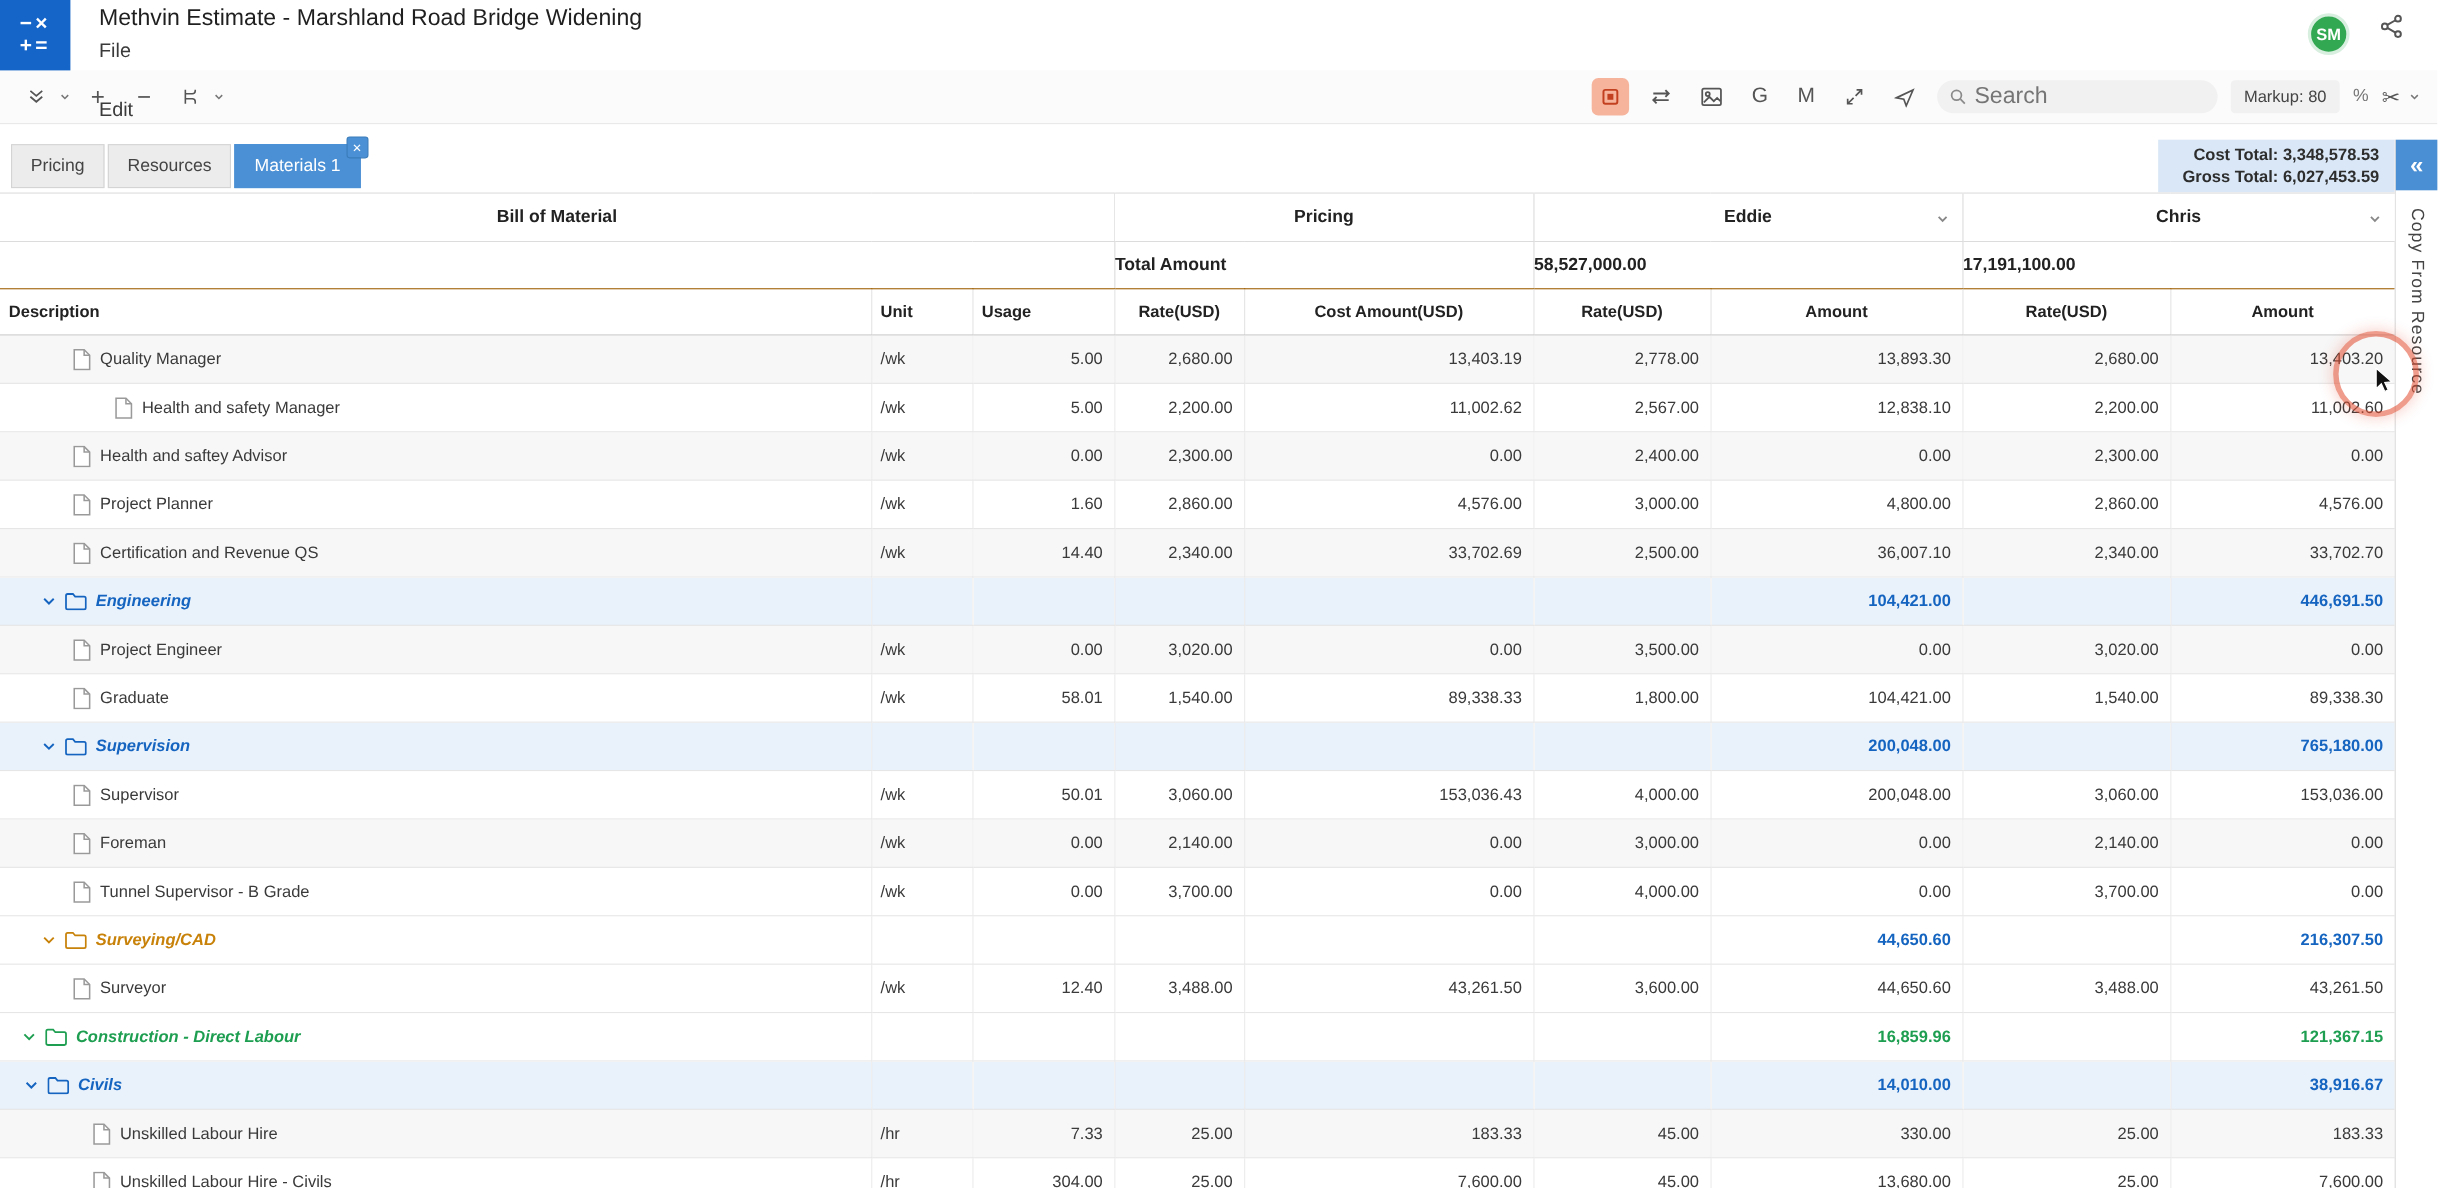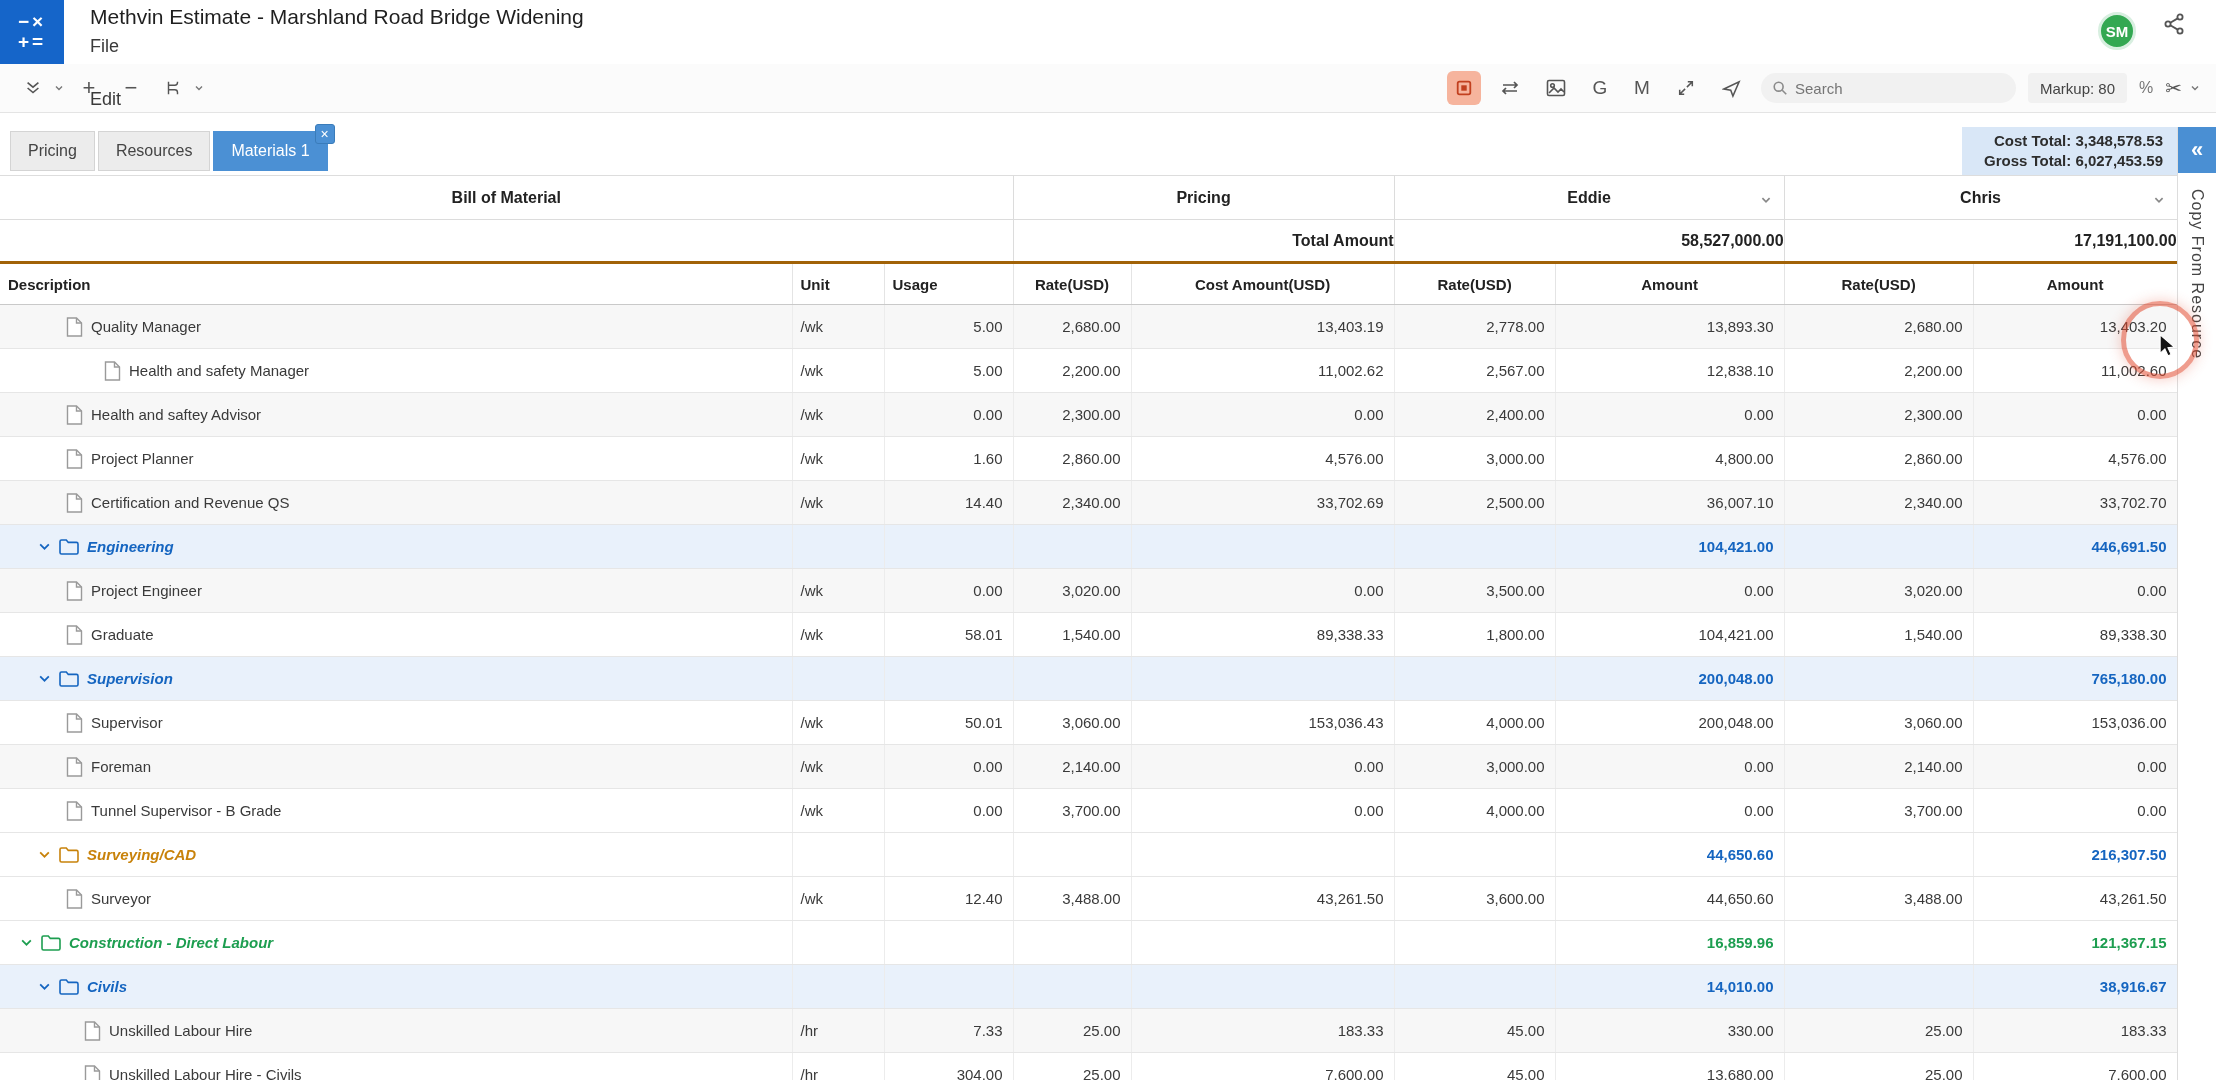--- a/index.html
+++ b/index.html
@@ -37,21 +37,21 @@
   .tb-left { display:flex; align-items:center; gap:8px; }
   .tb-right { margin-left:auto; display:flex; align-items:center; gap:12px; }
   .tb-btn { width:34px; height:34px; display:flex; align-items:center; justify-content:center; color:#555; font-size:22px; border-radius:6px; }
   .tb-btn.active-tool { background:#f6b49d; }
   .tb-caret { display:flex; align-items:center; margin-left:-4px; }
   .tb-letter { font-size:19px; color:#555; width:30px; text-align:center; }
   .search-box { position:relative; display:flex; align-items:center; }
   .search-box .mag { position:absolute; left:11px; top:7px; }
   .search-input {
     width:255px; height:30px; border-radius:15px; border:none; background:#f1f1f1;
-    padding:0 12px 0 34px; font-size:15px; color:#404040; outline:none;
+    padding:0 12px 0 34px; font-size:21px; color:#404040; outline:none;
     font-family:"Liberation Sans", sans-serif;
   }
   .markup-box {
     height:30px; background:#f1f1f1; border-radius:4px; padding:0 12px;
     display:flex; align-items:center; font-size:15px; color:#444;
   }
   .percent { font-size:16px; color:#777; }
   .scissors { font-size:20px; color:#555; }
 
   .gap14 { height:14px; background:#fff; }
@@ -86,21 +86,21 @@
     white-space:nowrap;
   }
 
   
   table.grid { border-collapse:collapse; table-layout:fixed; width:2177px; border-top:1px solid #ddd; background:#fff; }
   thead tr.ghead  { height:44px; }
   thead tr.gsub   { height:43px; }
   thead tr.gcols  { height:42px; }
   thead th, thead td { font-size:16px; font-weight:bold; color:#222; background:#fff; }
   tr.ghead th { border-right:1px solid #dcdcdc; border-bottom:1px solid #dcdcdc; text-align:center; position:relative; }
-  tr.gsub  td { border-right:1px solid #dcdcdc; border-bottom:3px solid #a16207; text-align:right; }
+  tr.gsub  td { border-right:1px solid #dcdcdc; border-bottom:1px solid #a16207; text-align:left; }
   tr.gcols th { border-right:1px solid #e4e4e4; border-bottom:1px solid #c9c9c9; text-align:center; font-size:15px; }
   tr.gcols th.hc-left { text-align:left; padding-left:8px; }
   .hdr-caret { position:absolute; right:12px; top:16px; cursor:pointer; }
 
   tbody tr { height:44px; background:#fff; }
   tbody tr:nth-child(odd) { background:#f7f7f7; }
   tbody td { border-right:1px solid #ececec; border-bottom:1px solid #e6e6e6; font-size:15px; color:#3a3a3a; white-space:nowrap; overflow:hidden; }
   td.c-num { text-align:right; padding-right:10px; }
   td.c-left { text-align:left; padding-left:8px; }
   .rowline { display:flex; align-items:center; gap:8px; }
@@ -637,21 +637,21 @@
               <td class="c-num"></td>
               <td class="c-num"></td>
               <td class="c-num"></td>
               <td class="c-num"></td>
               <td class="c-num amt">16,859.96</td>
               <td class="c-num"></td>
               <td class="c-num amt">121,367.15</td>
             </tr>
             <tr class="group v-blue">
               <td class="c-desc">
-                <div class="rowline" style="padding-left: 38px;">
+                <div class="rowline" style="padding-left: 22px;">
                   <span class="caret">
                     <svg width="13" height="13" viewBox="0 0 12 12">
                       <path d="M2 4l4 4 4-4" fill="none" stroke="#1565c0" stroke-width="1.6"></path>
                     </svg>
                   </span>
                   <span class="ic">
                     <svg width="20" height="17" viewBox="0 0 20 17">
                       <path d="M1 3.5a1.5 1.5 0 0 1 1.5-1.5h4.8l2 2.4h8.2A1.5 1.5 0 0 1 19 5.9v8.6a1.5 1.5 0 0 1-1.5 1.5h-15A1.5 1.5 0 0 1 1 14.5z" fill="none" stroke="#1565c0" stroke-width="1.6"></path>
                     </svg>
                   </span>

